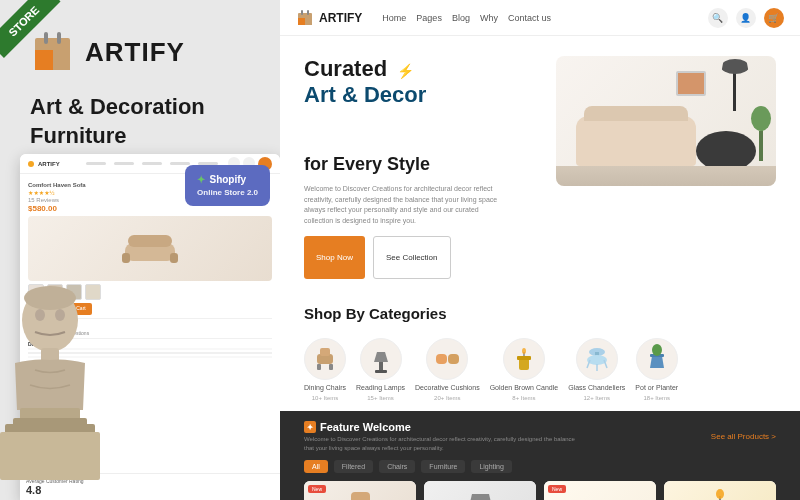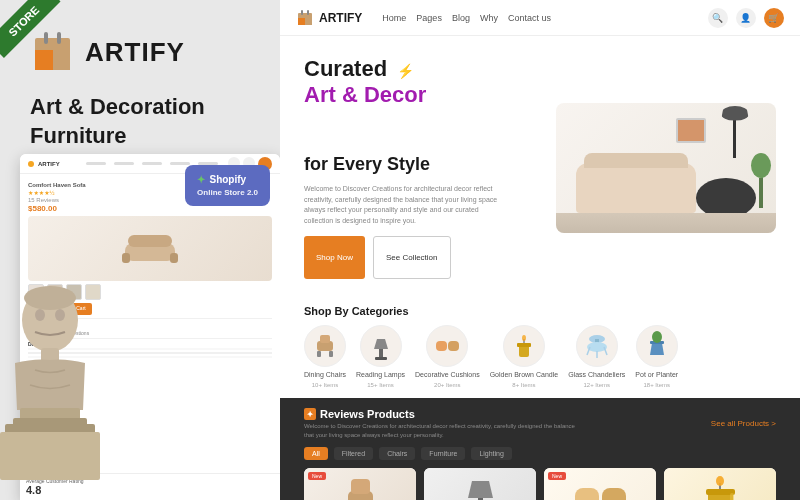--- a/index.html
+++ b/index.html
@@ -210,21 +210,20 @@
       align-items: center;
       justify-content: center;
       font-size: 9px;
     }
 
     
     .hero-section {
       background: white;
       padding: 20px 24px 16px;
       display: flex;
-      align-items: center;
       gap: 16px;
       flex-shrink: 0;
       position: relative;
       min-height: 150px;
     }
 
     .hero-text {
       flex: 1;
       z-index: 2;
     }
@@ -232,21 +231,21 @@
     .hero-title-line1 {
       font-size: 22px;
       font-weight: 800;
       color: #1a1a1a;
       line-height: 1.2;
     }
 
     .hero-title-line2 {
       font-size: 22px;
       font-weight: 800;
-      color: #a21caf;
+      color: #0c4a6e;
       line-height: 1.2;
     }
 
     .hero-title-line3 {
       font-size: 18px;
       font-weight: 700;
       color: #1a1a1a;
       line-height: 1.3;
       margin-bottom: 8px;
       margin-top: 44px;
@@ -387,24 +386,24 @@
     }
 
     
     .categories-section {
       background: white;
       padding: 10px 24px;
       flex-shrink: 0;
     }
 
     .section-title {
-      font-size: 11px;
+      font-size: 15px;
       font-weight: 700;
       color: #1a1a1a;
-      margin-bottom: 8px;
+      margin-bottom: 16px;
     }
 
     .categories-row {
       display: flex;
       gap: 10px;
     }
 
     .category-item {
       display: flex;
       flex-direction: column;
@@ -817,21 +816,21 @@
         <span class="category-count">18+ Items</span>
       </div>
     </div>
   </div>
 
   <div class="feature-section">
     <div class="feature-header">
       <div>
         <div class="feature-title">
           <div class="icon-2tone">✦</div>
-          <span>Reviews Products</span>
+          <span>Feature Welcome</span>
         </div>
         <div class="feature-subtitle" style="font-size:6px;color:#888;max-width:280px;line-height:1.4;margin-top:2px;">Welcome to Discover Creations for architectural decor reflect creativity, carefully designed the balance that your living space always reflect your personality.</div>
       </div>
       <span class="see-all-link">See all Products &gt;</span>
     </div>
 
     <div class="filter-tabs">
       <div class="filter-tab active">All</div>
       <div class="filter-tab">Filtered</div>
       <div class="filter-tab">Chairs</div>

